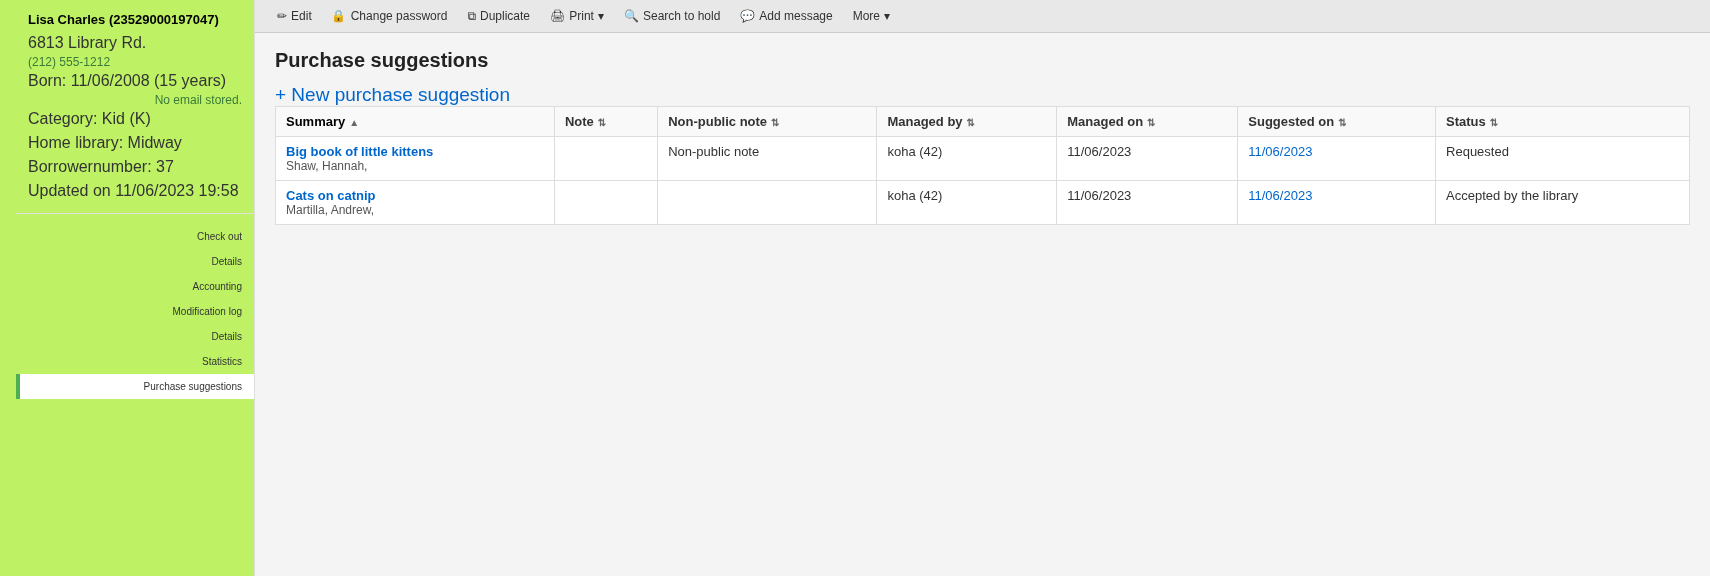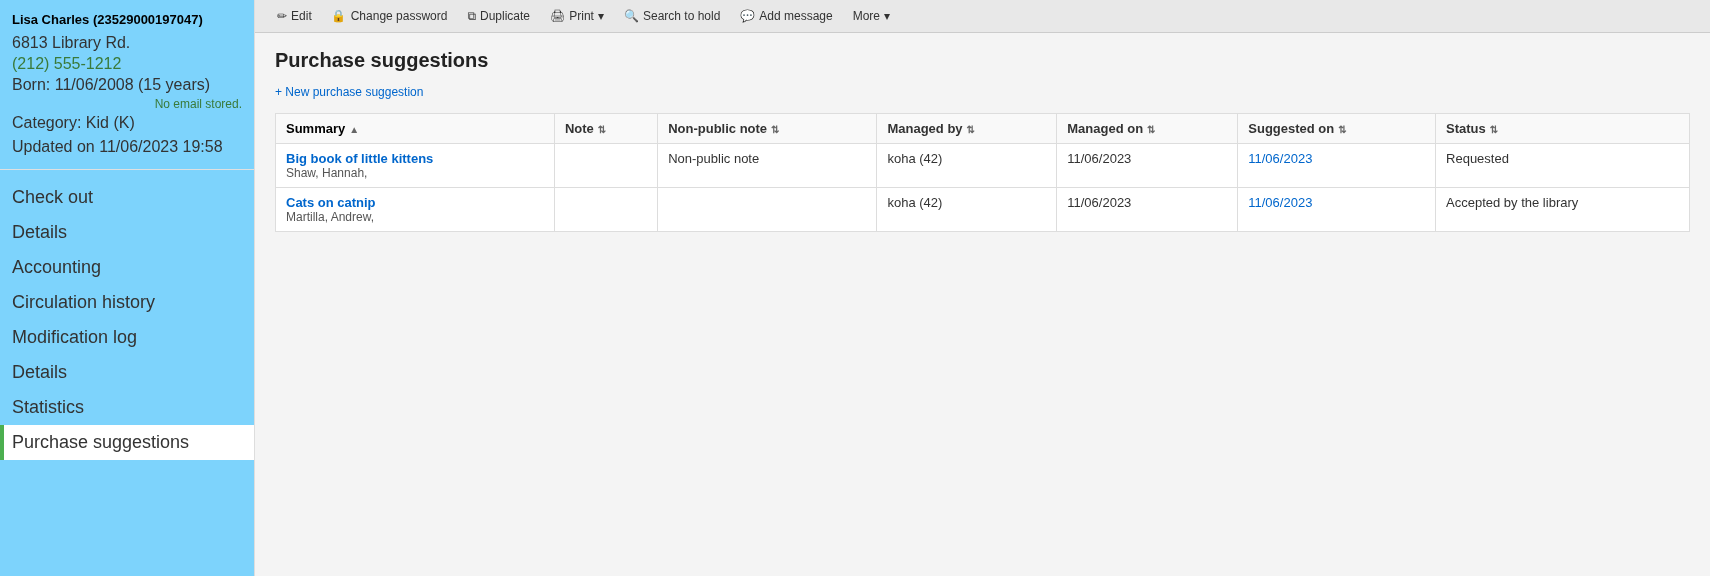--- a/index.html
+++ b/index.html
@@ -2,62 +2,63 @@
 <html><head>
   <meta charset="utf-8">
   <style>
     * { box-sizing: border-box; margin: 0; padding: 0; }
     body { font-family: Arial, Helvetica, sans-serif; font-size: 13px; background: #f4f4f4; display: flex; height: 576px; overflow: hidden; }
 
     
     .sidebar {
       width: 255px;
       min-width: 255px;
-      background: #7dd3fc;
+      background: #bef264;
       border-right: 1px solid #ddd;
-      padding: 12px 0 0 0;
+      padding: 12px 0 0 16px;
       display: flex;
       flex-direction: column;
       overflow-y: auto;
     }
     .sidebar-patron-name {
       font-weight: bold;
       font-size: 13px;
       padding: 0 12px 4px 12px;
       color: #000;
     }
     .sidebar-patron-address, .sidebar-patron-info {
       padding: 0 12px;
       color: #333;
       line-height: 1.5;
       font-size: 16px;
     }
     .sidebar-phone {
       color: #3a7a3a;
       padding: 0 12px;
-      font-size: 16px;
+      font-size: 12px;
     }
     .sidebar-no-email {
       color: #3a7a3a;
       padding: 0 12px;
       font-size: 12px;
       text-align: right;
     }
     .sidebar-divider {
       border: none;
       border-top: 1px solid #e0e0e0;
       margin: 10px 0;
     }
     .sidebar-nav-item {
       padding: 7px 12px;
       cursor: pointer;
       color: #333;
-      font-size: 18px;
+      font-size: 10px;
       display: block;
       text-decoration: none;
+      text-align: right;
     }
     .sidebar-nav-item.active {
       background: #fff;
       color: #333;
       border-left: 4px solid #4caf50;
       font-weight: normal;
       padding-left: 8px;
     }
 
     
@@ -97,26 +98,25 @@
       padding: 16px 20px;
     }
     .page-title {
       font-size: 20px;
       font-weight: bold;
       color: #222;
       margin-bottom: 12px;
     }
     .new-suggestion-link {
       color: #0066cc;
-      font-size: 12px;
+      font-size: 19px;
       text-decoration: none;
       display: inline-flex;
       align-items: center;
       gap: 3px;
-      margin-bottom: 14px;
     }
 
     
     .suggestions-table {
       width: 100%;
       border-collapse: collapse;
       background: #fff;
       font-size: 13px;
     }
     .suggestions-table th {
@@ -159,29 +159,30 @@
 </head>
 <body>
 
 <div class="sidebar">
   <div class="sidebar-patron-name">Lisa Charles (23529000197047)</div>
   <div class="sidebar-patron-address">6813 Library Rd.</div>
   <div class="sidebar-phone">(212) 555-1212</div>
   <div class="sidebar-patron-info">Born: 11/06/2008 (15 years)</div>
   <div class="sidebar-no-email">No email stored.</div>
   <div class="sidebar-patron-info">Category: Kid (K)</div>
+  <div class="sidebar-patron-info">Home library: Midway</div>
+  <div class="sidebar-patron-info">Borrowernumber: 37</div>
   <div class="sidebar-patron-info">Updated on 11/06/2023 19:58</div>
 
   <hr class="sidebar-divider">
 
   <div id="sidebar-nav">
       <a class="sidebar-nav-item" href="#">Check out</a>
       <a class="sidebar-nav-item" href="#">Details</a>
       <a class="sidebar-nav-item" href="#">Accounting</a>
-      <a class="sidebar-nav-item" href="#">Circulation history</a>
       <a class="sidebar-nav-item" href="#">Modification log</a>
       <a class="sidebar-nav-item" href="#">Details</a>
       <a class="sidebar-nav-item" href="#">Statistics</a>
       <a class="sidebar-nav-item active" href="#">Purchase suggestions</a>
     </div>
 </div>
 
 <div class="main">
 
   <div class="toolbar">

